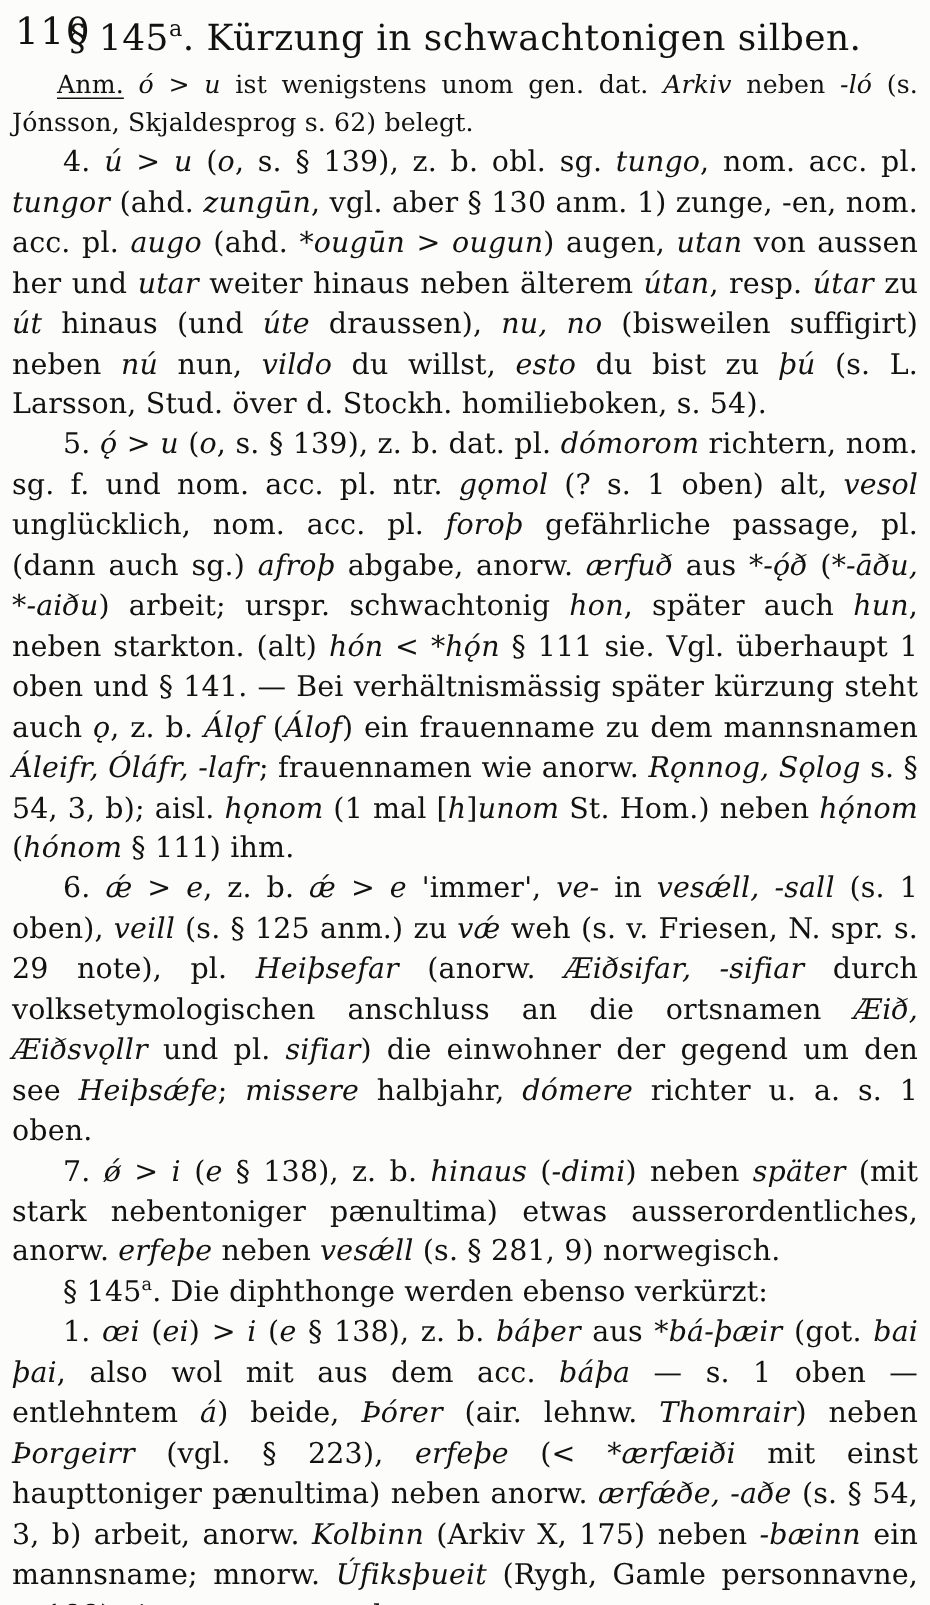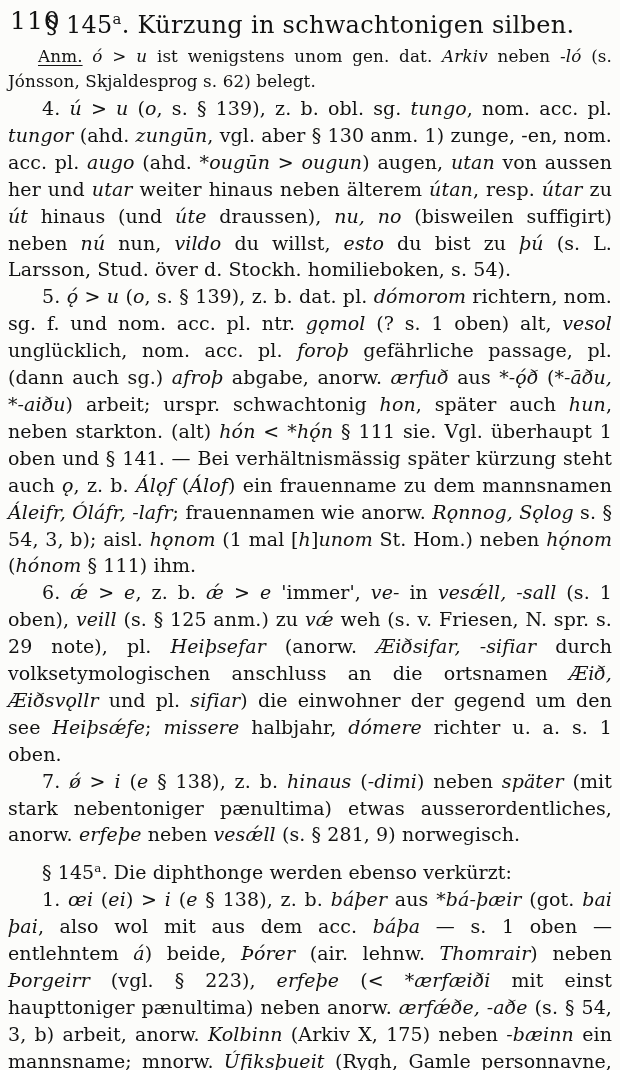--- a/index.html
+++ b/index.html
@@ -40,21 +40,21 @@
     letter-spacing:0.1px;
   }
   .para{
     font-size:19px;
     line-height:26.9px;
     text-align:justify;
     text-indent:34px;
     letter-spacing:0.1px;
   }
   .anm + .para{margin-top:2px;}
-  .sect{margin-top:11px;}
+  .sect{margin-top:0;}
   i{font-style:italic;}
   sup{font-size:62%;vertical-align:super;line-height:0;}
   .u{text-decoration:underline;text-underline-offset:3px;}
 </style>
 </head>
 <body>
 
 <div class="sheet">
   <div class="pagehead">
     <span class="pagenum">110</span>

